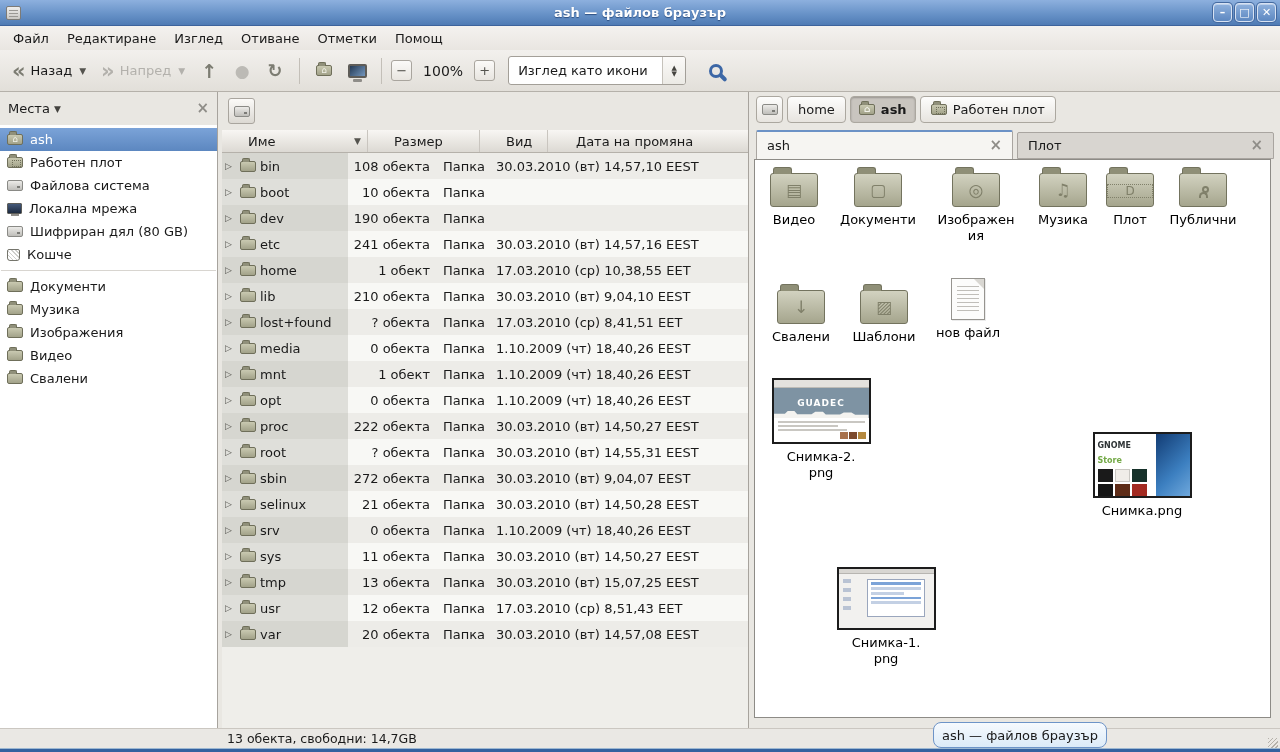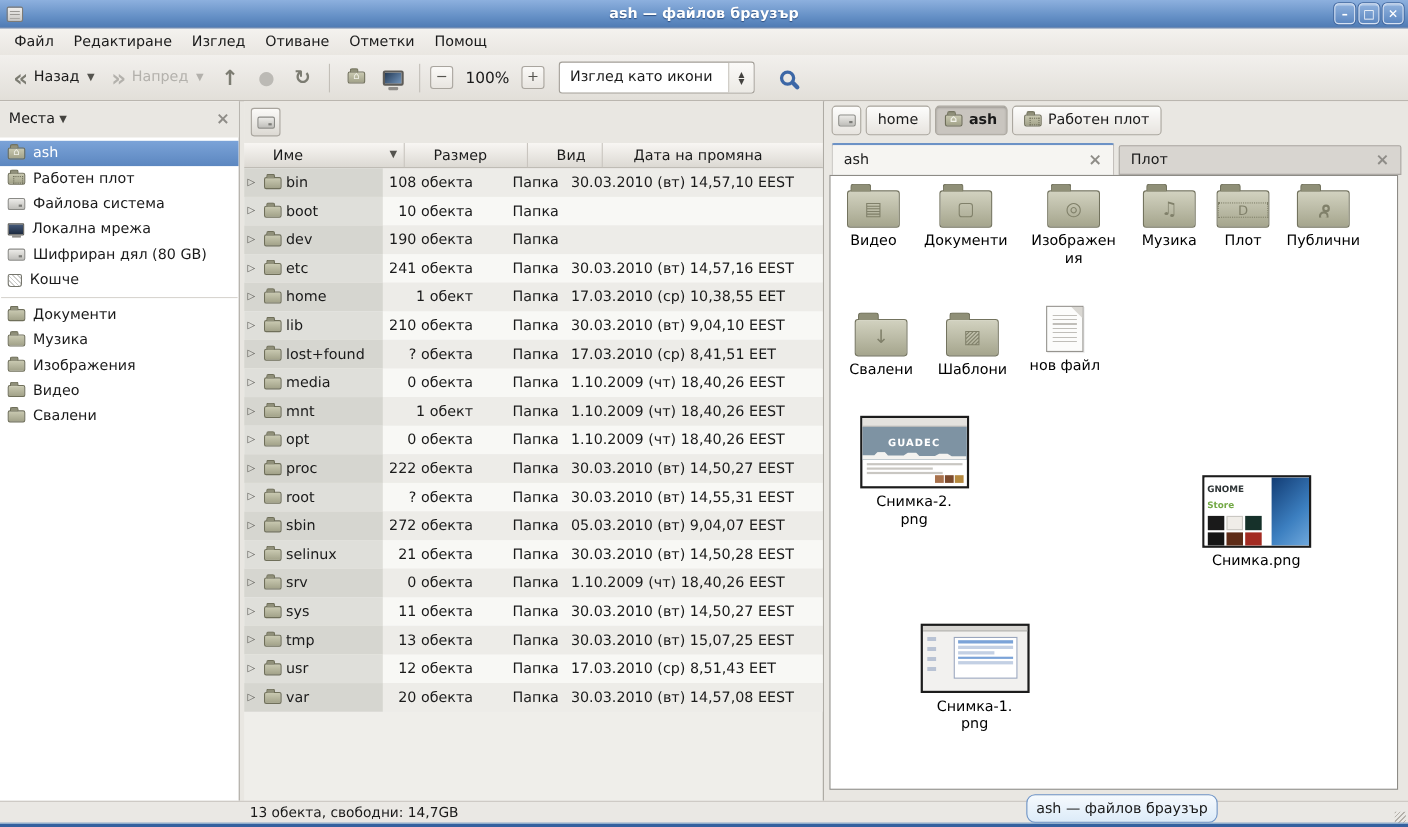--- a/index.html
+++ b/index.html
@@ -98,21 +98,21 @@
     background:linear-gradient(#fbfaf8,#dcd9d3);display:flex;align-items:center;justify-content:center;}
   .thead{height:23px;display:flex;flex:none;background:linear-gradient(#f8f6f3,#dcd9d3);
     border-bottom:1px solid #b5b1aa;}
   .hcell{display:flex;align-items:center;padding:0 6px;border-right:1px solid #c9c5bf;font-size:13px;margin-left:20px;}
   .hc1{width:126px;justify-content:space-between;}
   .hc2{width:92px;} .hc3{width:48px;} .hc4{flex:1;border-right:none;padding-left:8px;}
   .sort-chev{font-size:9px;color:#55544f;}
   .trow{height:26px;display:flex;align-items:center;}
   .c1{width:126px;height:100%;display:flex;align-items:center;padding-left:3px;gap:4px;}
   .c2{width:92px;text-align:right;padding-right:10px;}
-  .c3{width:48px;padding-left:3px;margin-left:23px;}
+  .c3{width:48px;padding-left:3px;}
   .c4{flex:1;padding-left:8px;white-space:nowrap;}
   .trow.dark .c1{background:#d6d6d0;} .trow.dark{background:#edece8;}
   .trow.light .c1{background:#dfdfda;} .trow.light{background:#f8f8f5;}
   .expander{font-size:9px;color:#55544f;width:11px;flex:none;}
   
   .right{position:absolute;left:750px;top:92px;width:530px;height:636px;background:#e9e7e2;}
   .crumbs{height:35px;display:flex;align-items:center;gap:4px;padding:0 0 0 6px;}
   .crumb{height:27px;border:1px solid #aba79f;border-radius:4px;display:flex;align-items:center;
     gap:6px;padding:0 10px;background:linear-gradient(#fdfdfc,#e7e4df);}
   .crumb.icon-only{width:27px;padding:0;justify-content:center;}
@@ -440,21 +440,21 @@
     <span class="c4">30.03.2010 (вт) 14,55,31 EEST</span>
   </div>
       <div class="trow dark">
     <span class="c1">
       <span class="expander">▷</span>
       <span class="mfolder"></span>
       <span class="cell-name-text">sbin</span>
     </span>
     <span class="c2">272 обекта</span>
     <span class="c3">Папка</span>
-    <span class="c4">05.03.2010 (вт)  9,04,07 EEST</span>
+    <span class="c4">30.03.2010 (вт)  9,04,07 EEST</span>
   </div>
       <div class="trow light">
     <span class="c1">
       <span class="expander">▷</span>
       <span class="mfolder"></span>
       <span class="cell-name-text">selinux</span>
     </span>
     <span class="c2">21 обекта</span>
     <span class="c3">Папка</span>
     <span class="c4">30.03.2010 (вт) 14,50,28 EEST</span>
@@ -590,21 +590,21 @@
       <span class="bfolder">
           <span class="emblem">▨</span>
         </span>
       <span class="iv-label"><span>Шаблони</span></span>
     </div>
     <div class="iv-item" style="left:173px;top:118px;width:80px;">
       <span class="ficon"></span>
       <span class="iv-label"><span>нов файл</span></span>
     </div>
 
-    <div class="iv-item" style="left:26px;top:218px;width:100px;">
+    <div class="iv-item" style="left:16px;top:218px;width:100px;">
       <span class="thumb th-guadec">
         <span class="th-bar" style="display:block;"></span>
         <span class="th-banner" style="display:flex;">
           <span class="th-banner-txt">GUADEC</span>
           <span class="th-sky"></span>
         </span>
         <span class="th-lines" style="display:block;">
             <i></i>
             <i style="width:70%;"></i>
             <i style="width:80%;"></i>

